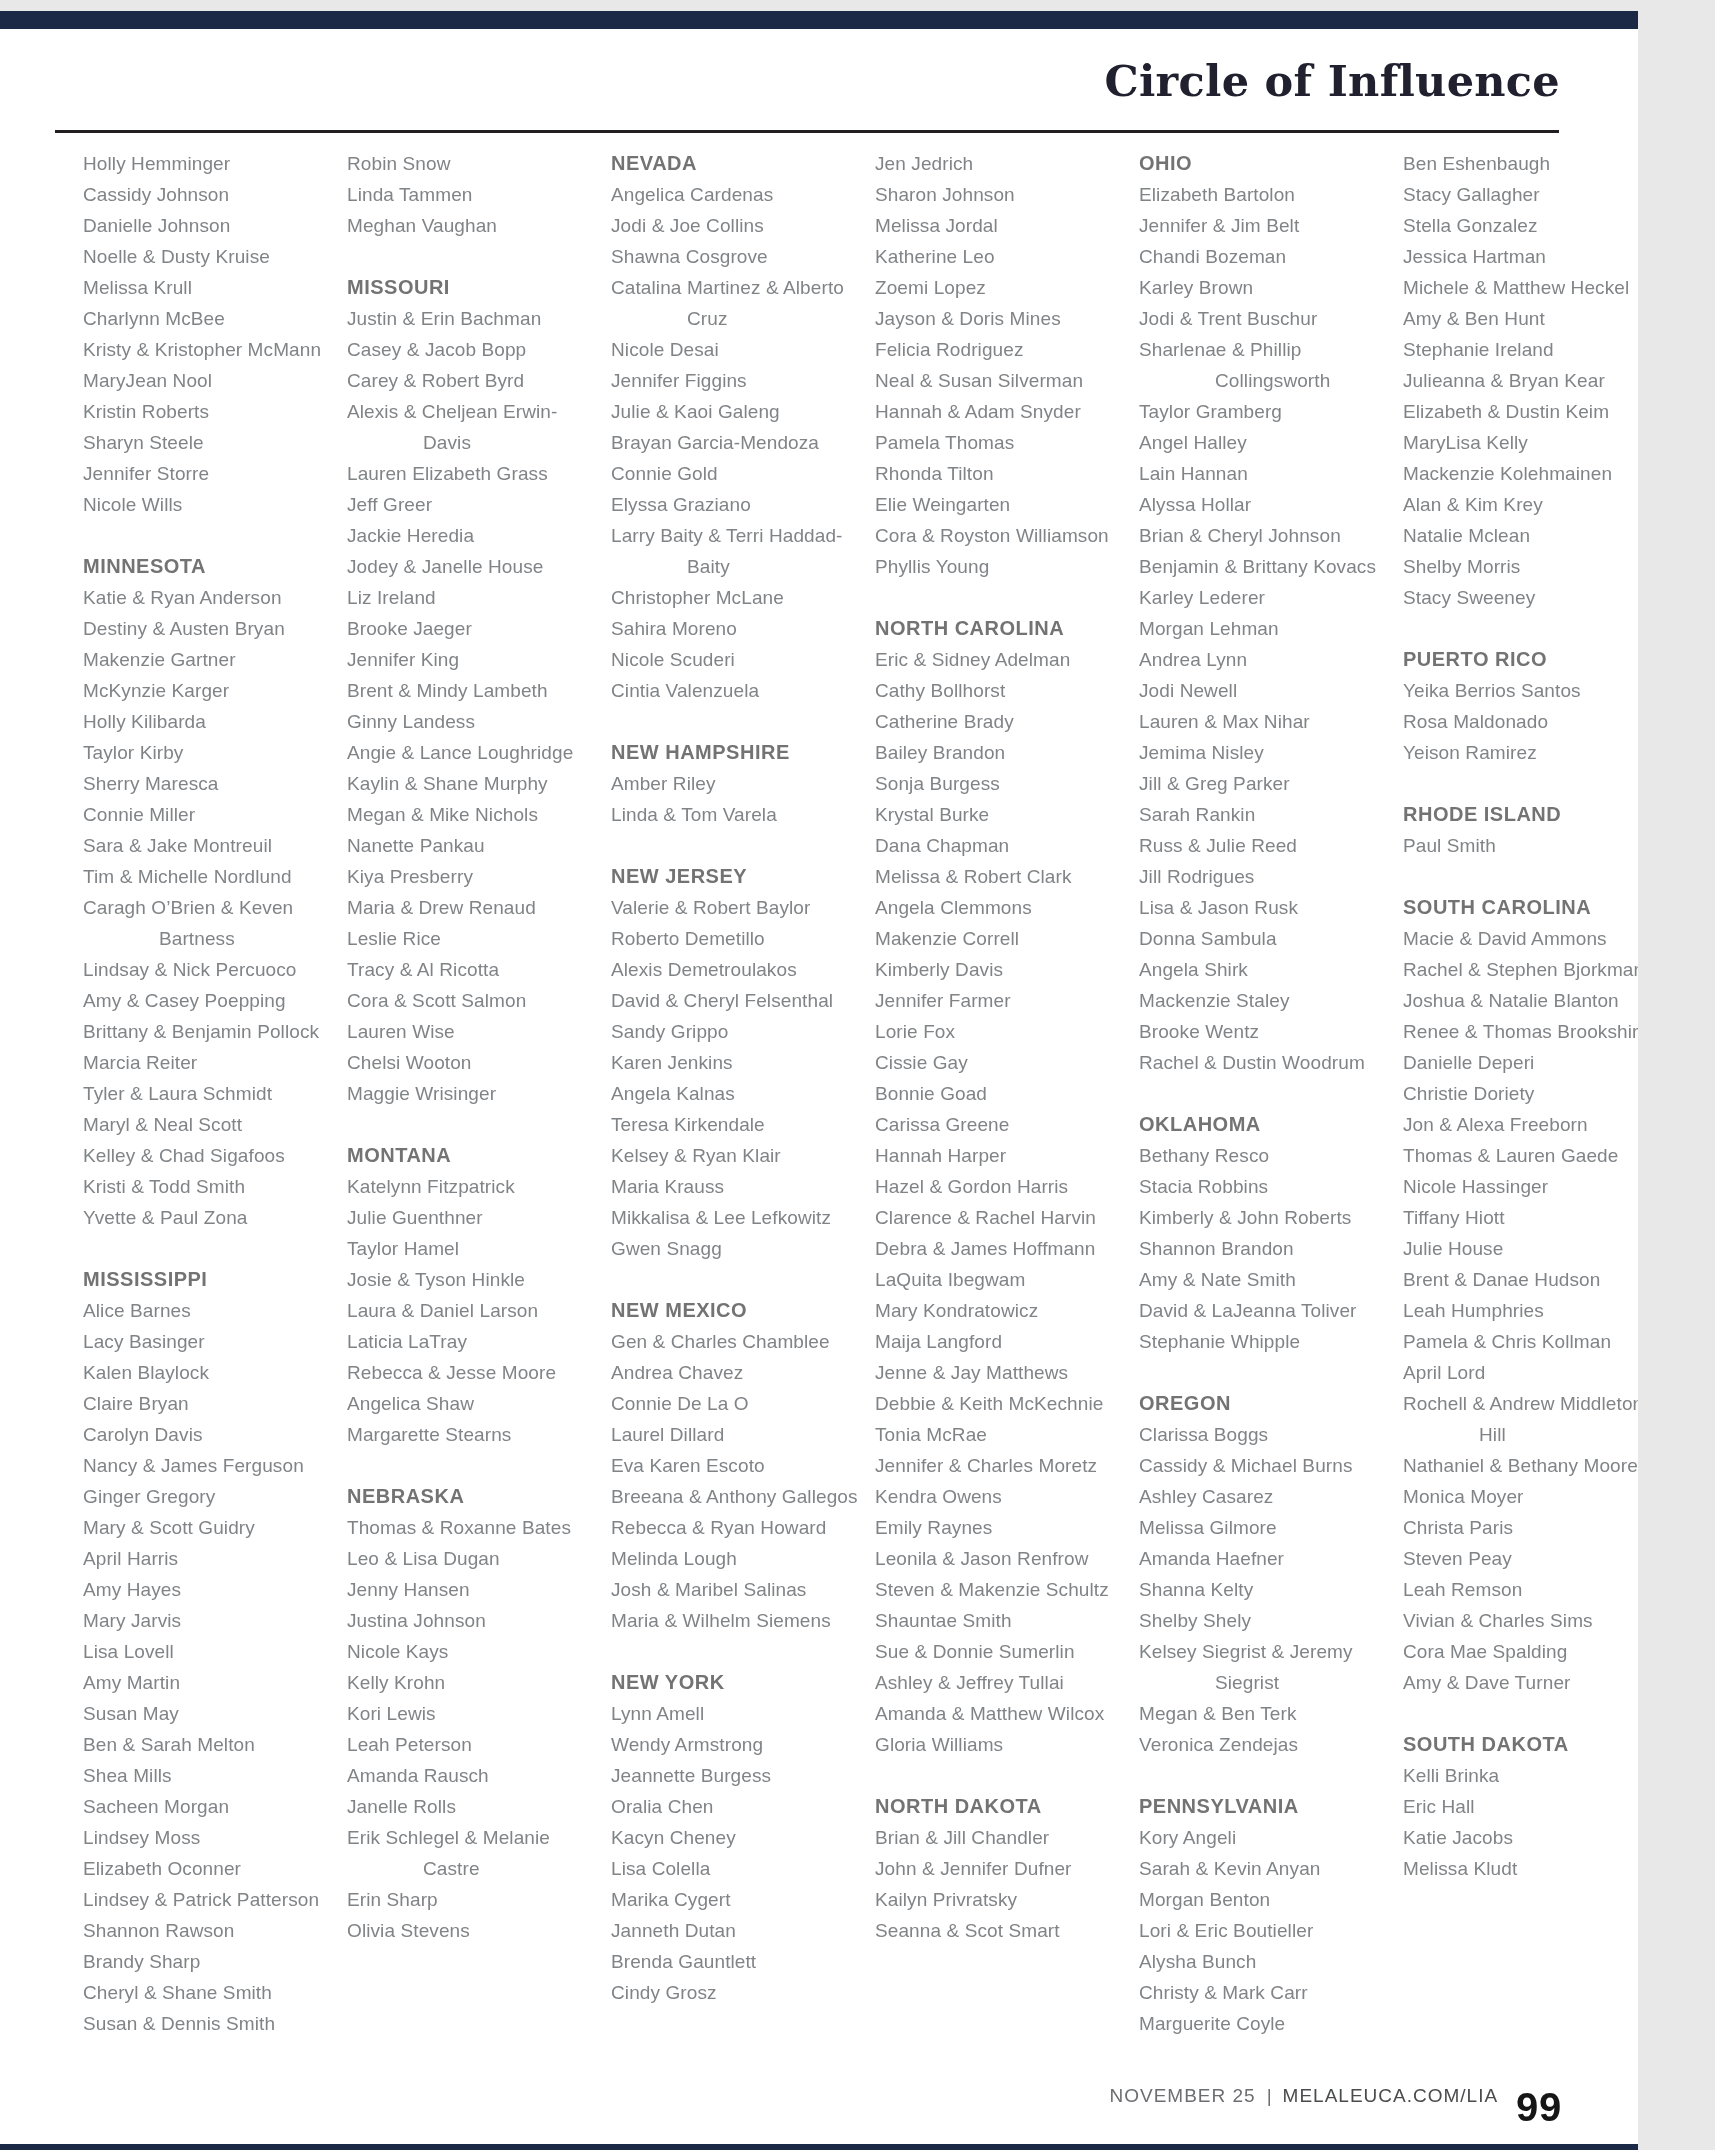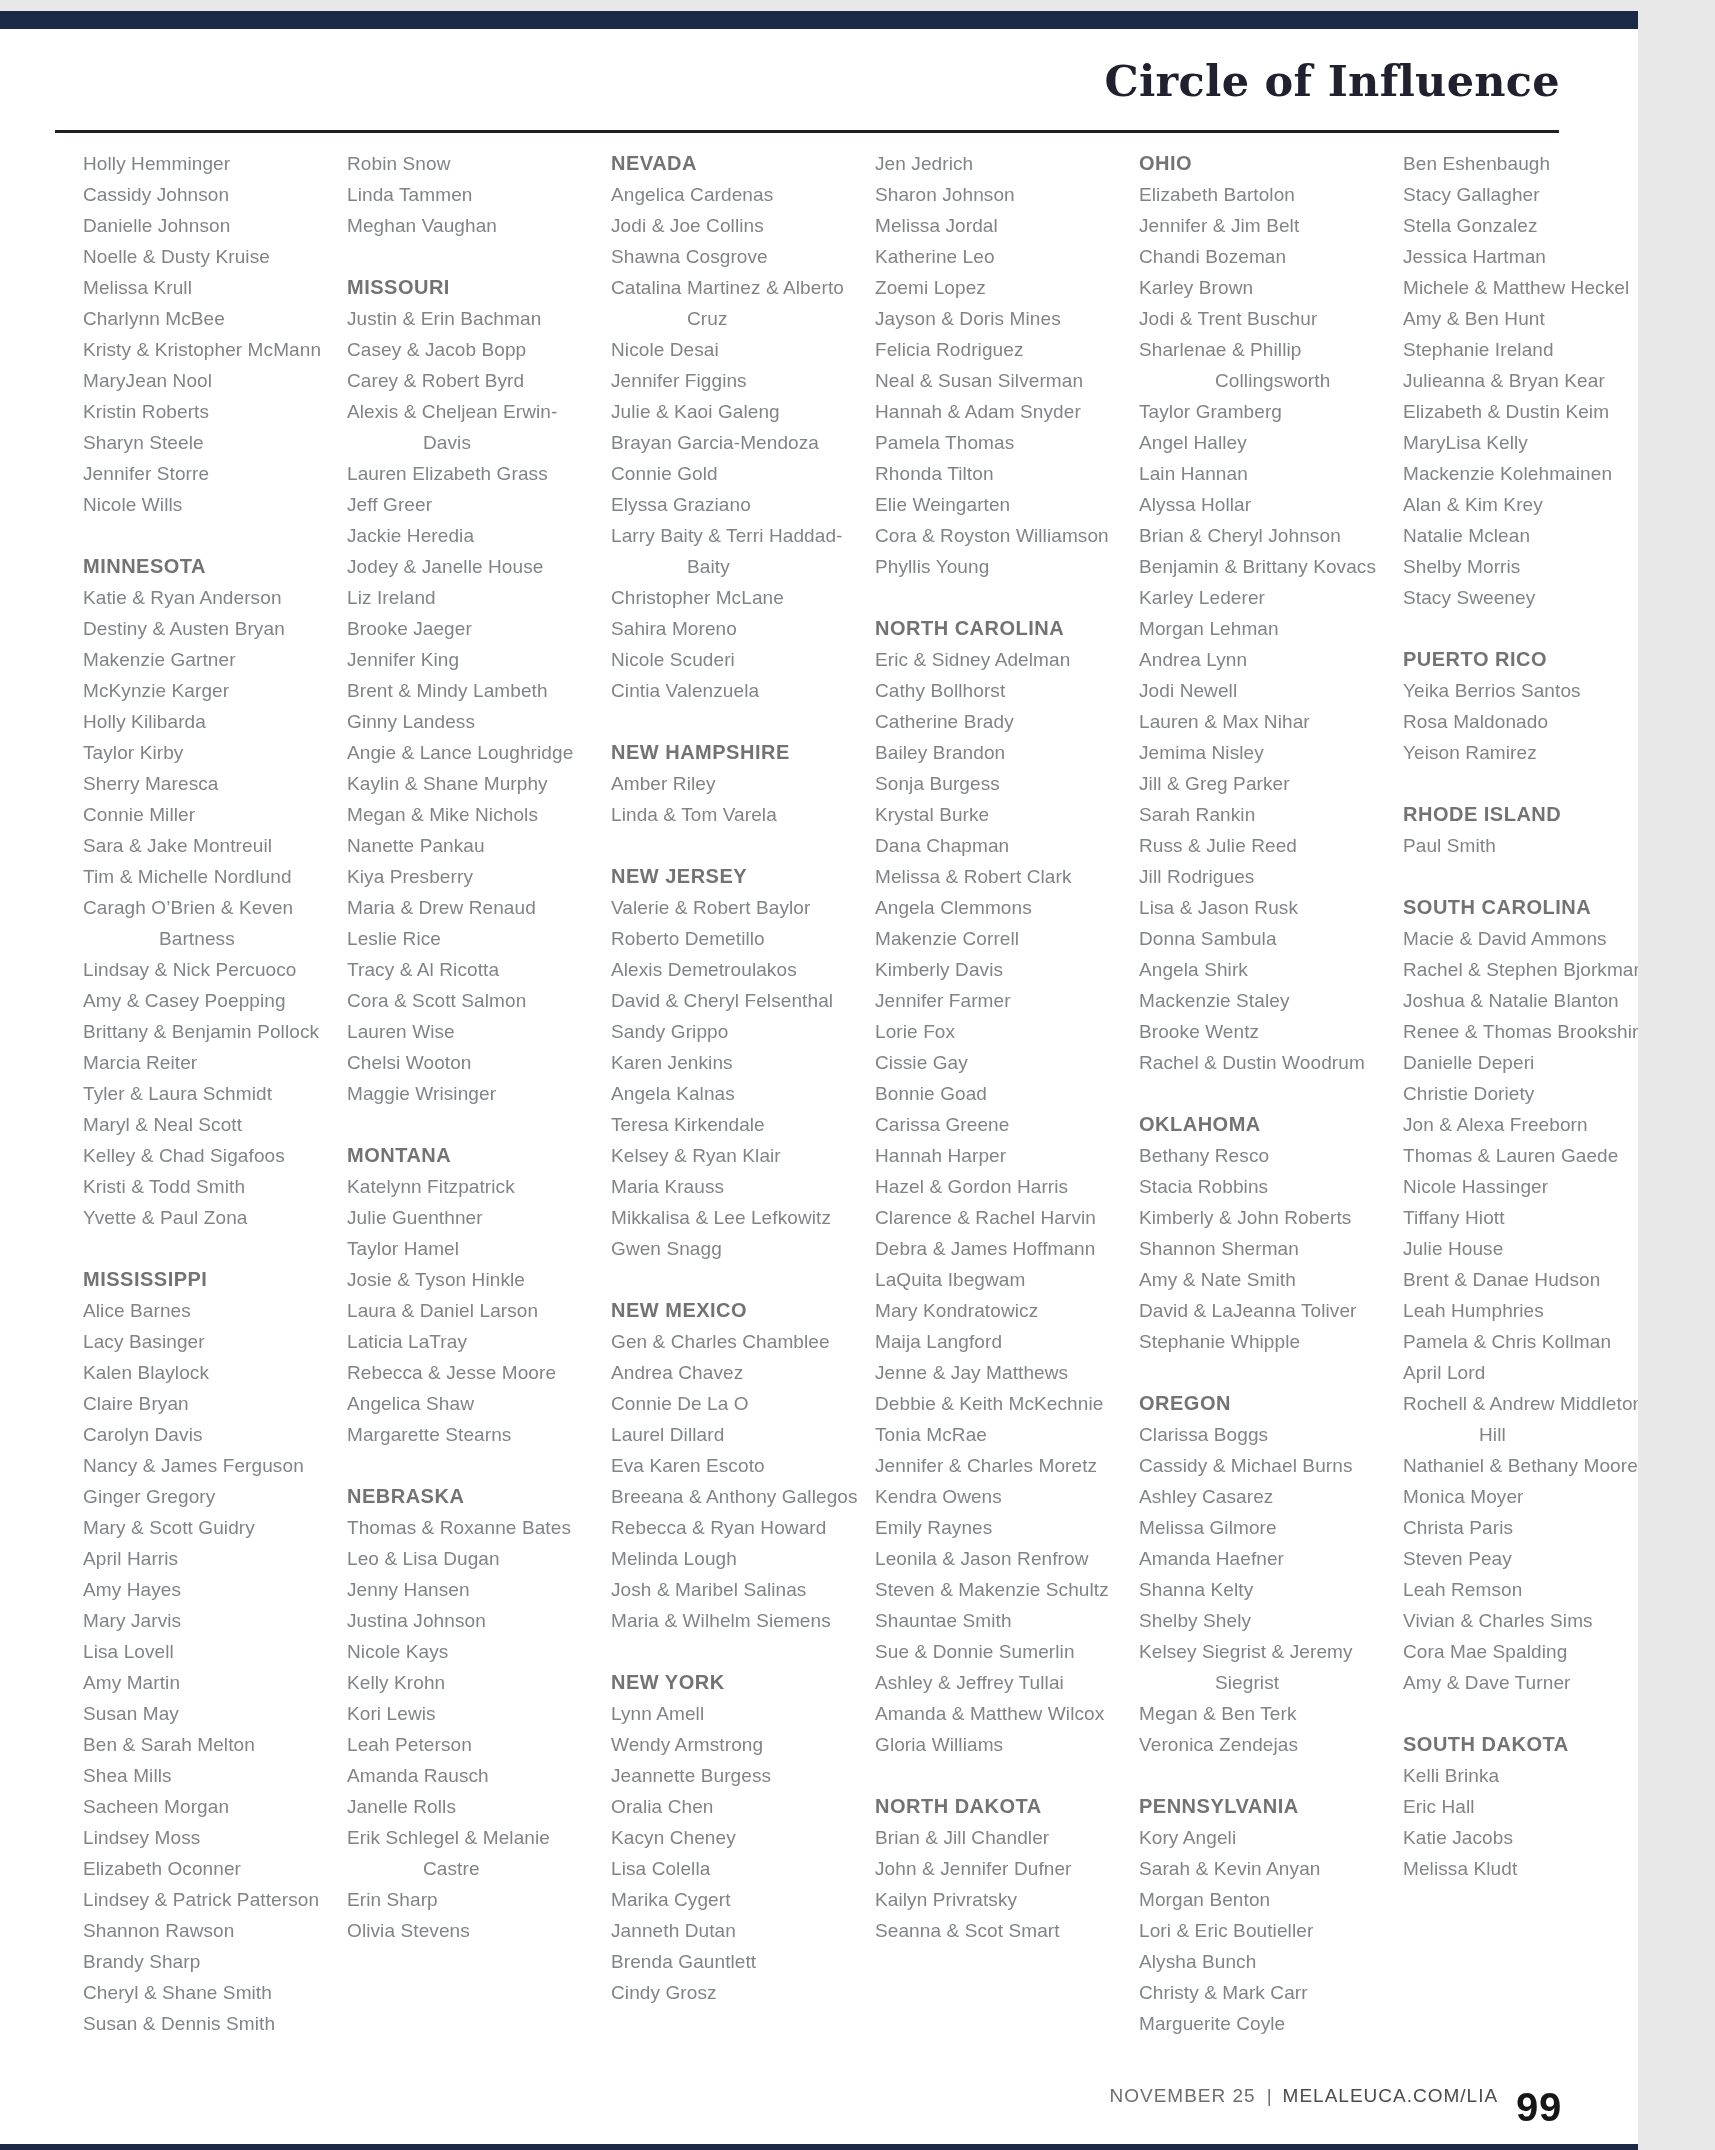--- a/index.html
+++ b/index.html
@@ -369,21 +369,21 @@
         <div class="name">Lisa &amp; Jason Rusk</div>
         <div class="name">Donna  Sambula</div>
         <div class="name">Angela Shirk</div>
         <div class="name">Mackenzie Staley</div>
         <div class="name">Brooke Wentz</div>
         <div class="name">Rachel &amp; Dustin Woodrum</div>
         <div class="state-header">OKLAHOMA</div>
         <div class="name">Bethany Resco</div>
         <div class="name">Stacia Robbins</div>
         <div class="name">Kimberly &amp; John Roberts</div>
-        <div class="name">Shannon  Sherman</div>
+        <div class="name">Shannon  Brandon</div>
         <div class="name">Amy &amp; Nate Smith</div>
         <div class="name">David &amp; LaJeanna Toliver</div>
         <div class="name">Stephanie Whipple</div>
         <div class="state-header">OREGON</div>
         <div class="name">Clarissa Boggs</div>
         <div class="name">Cassidy &amp; Michael Burns</div>
         <div class="name">Ashley Casarez</div>
         <div class="name">Melissa Gilmore</div>
         <div class="name">Amanda Haefner</div>
         <div class="name">Shanna Kelty</div>

